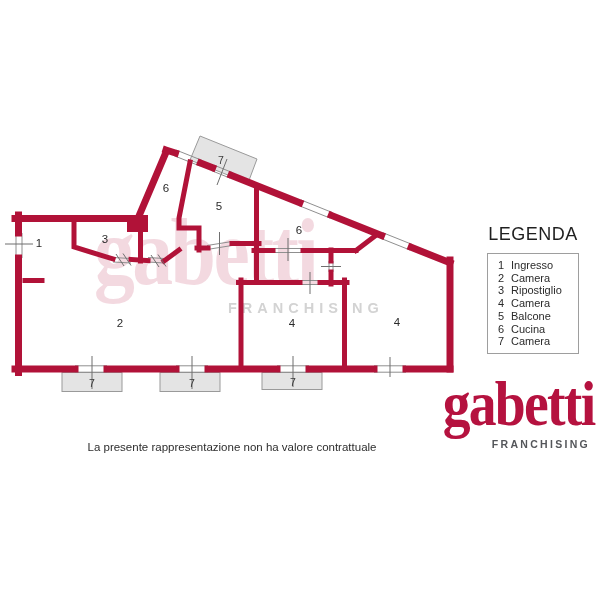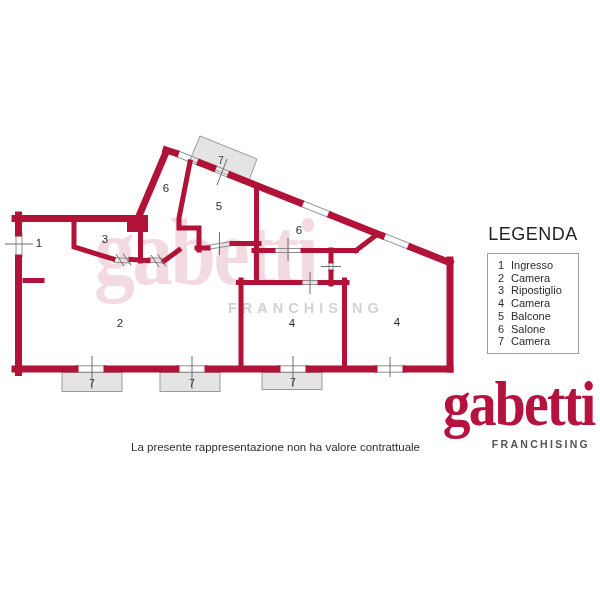--- a/index.html
+++ b/index.html
@@ -40,22 +40,22 @@
   .roomlabel{font-family:"Liberation Sans",sans-serif;font-size:11.5px;fill:var(--text-dark);text-anchor:middle;}
   .balclabel{font-family:"Liberation Sans",sans-serif;font-size:10.5px;fill:#3a3a3a;text-anchor:middle;}
   
   .legend{position:absolute;left:487px;top:224px;width:92px;z-index:2;}
   .legend-title{font-size:18px;font-weight:400;color:#1f1f1f;text-align:center;letter-spacing:0.5px;}
   .legend-box{margin-top:8px;border:1px solid #9e9e9e;background:#fff;padding:5px 4px 5px 7px;}
   .legend-row{display:flex;font-size:11px;color:var(--text-dark);line-height:12.7px;}
   .legend-num{width:9px;text-align:right;margin-right:7px;flex:none;}
   
   .disclaimer{
-    position:absolute;left:20px;top:441px;width:400px;z-index:2;
-    font-size:11.5px;color:#2e2e2e;text-align:right;
+    position:absolute;left:32px;top:441px;width:400px;z-index:2;
+    font-size:11.5px;color:#2e2e2e;text-align:center;
   }
   .logo{position:absolute;left:420px;top:372px;width:170px;z-index:2;text-align:right;}
   .logo-brand{
     font-family:"Liberation Serif",serif;font-weight:bold;font-size:64px;line-height:1;
     letter-spacing:-2px;color:var(--brand-red);white-space:nowrap;
     transform:scaleX(0.87);transform-origin:right top;display:inline-block;
   }
   .logo-sub{
     margin-top:2px;font-size:10.5px;font-weight:600;letter-spacing:2.3px;
     color:var(--logo-gray);white-space:nowrap;
@@ -175,21 +175,21 @@
       <div class="legend-row">
         <span class="legend-num">4</span>
         <span>Camera</span>
       </div>
       <div class="legend-row">
         <span class="legend-num">5</span>
         <span>Balcone</span>
       </div>
       <div class="legend-row">
         <span class="legend-num">6</span>
-        <span>Salone</span>
+        <span>Cucina</span>
       </div>
       <div class="legend-row">
         <span class="legend-num">7</span>
         <span>Camera</span>
       </div>
     </div>
   </div>
 
   <div class="disclaimer">La presente rappresentazione non ha valore contrattuale</div>
 

